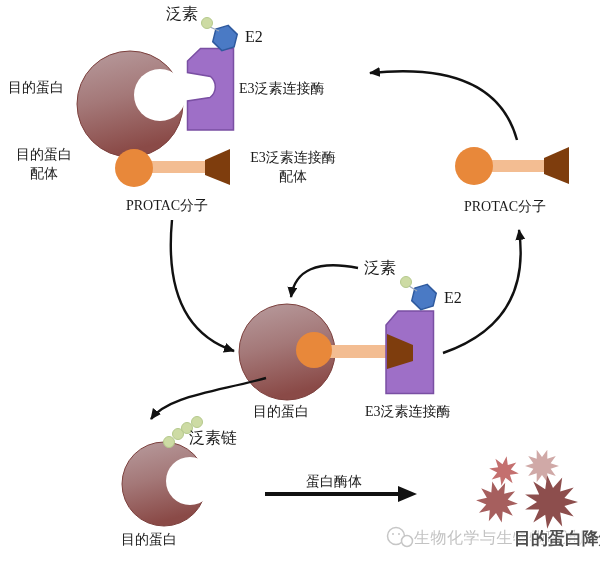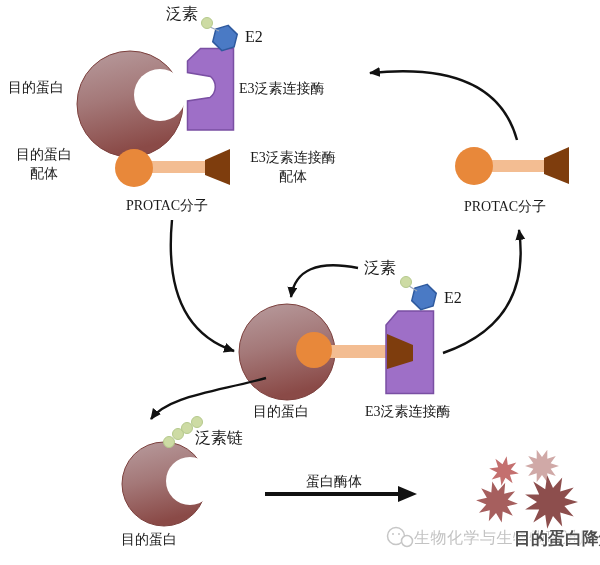--- a/index.html
+++ b/index.html
@@ -122,21 +122,21 @@
   <div class="label center" style="left:236px;top:148px;width:114px;">
     <div>E3泛素连接酶</div>
     <div>配体</div>
   </div>
 
   <div class="label" style="left:464px;top:197px;">PROTAC分子</div>
   <div class="label small" style="left:364px;top:258px;">泛素</div>
   <div class="label small" style="left:444px;top:288px;">E2</div>
   <div class="label" style="left:253px;top:402px;">目的蛋白</div>
   <div class="label" style="left:365px;top:402px;">E3泛素连接酶</div>
-  <div class="label small" style="left:195px;top:428px;">泛素链</div>
+  <div class="label small" style="left:189px;top:428px;">泛素链</div>
   <div class="label" style="left:121px;top:530px;">目的蛋白</div>
   <div class="label" style="left:306px;top:463px;margin-top:9px;">蛋白酶体</div>
 
   <div class="watermark" style="left:412px;top:528px;">
     <span class="wm-gray">生物化学与生物物理进展</span>
     <span class="wm-dark">目的蛋白降解</span>
   </div>
 
 </div>
 

